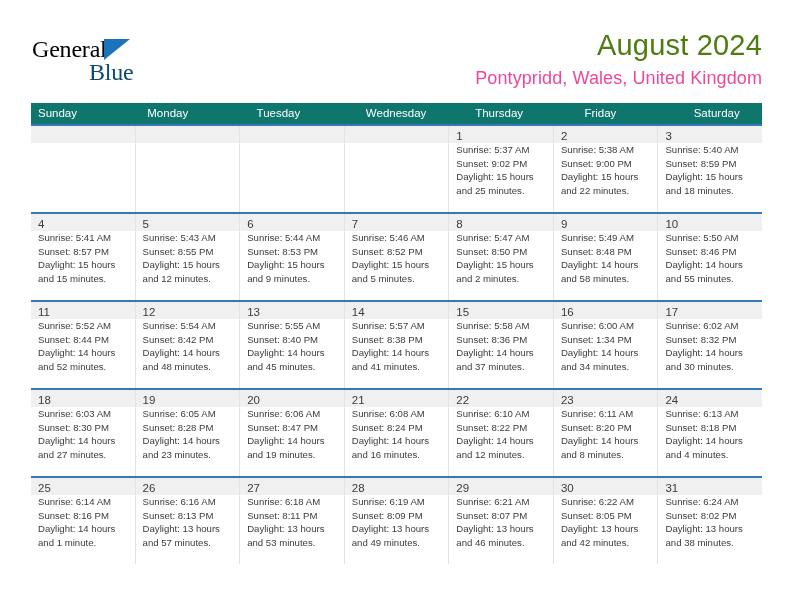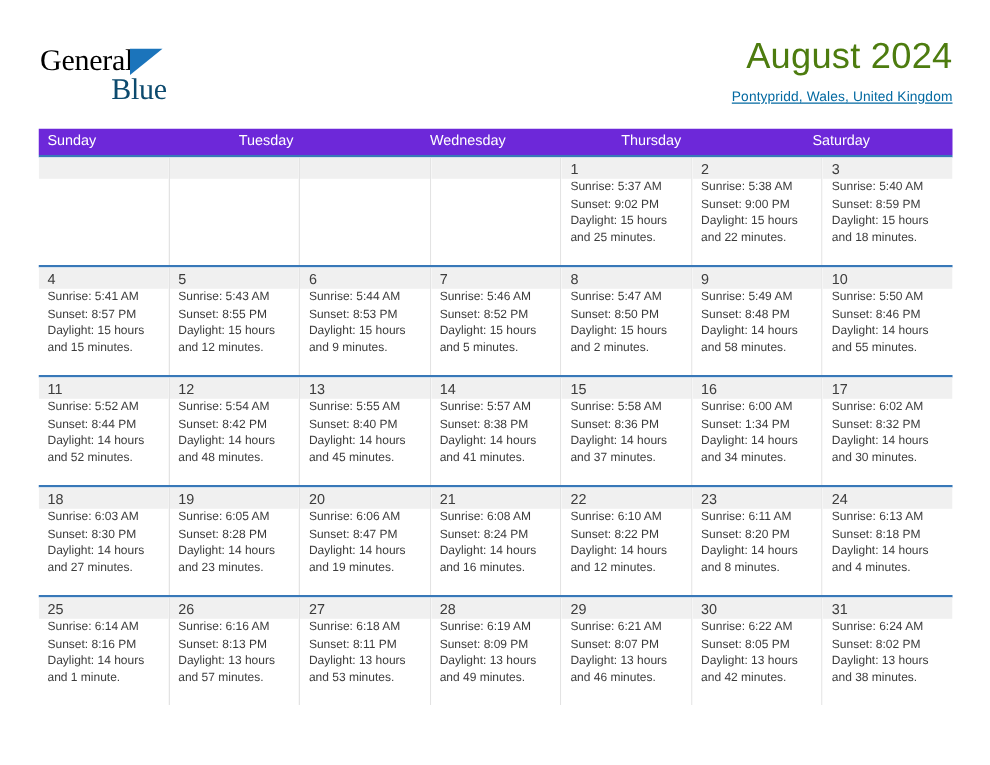--- a/index.html
+++ b/index.html
@@ -70,38 +70,37 @@
     text-align: right;
   }
   .cal-title {
     font-size: 29px;
     color: #4d7c0f;
     line-height: 34px;
     font-weight: normal;
     letter-spacing: 0.2px;
   }
   .cal-subtitle {
-    font-size: 11px;
-    color: #0369a1;
+    font-size: 18px;
+    color: #ec4899;
     line-height: 18px;
     margin-top: 7px;
     letter-spacing: 0.1px;
-    text-decoration: underline;
   }
 
   
   .calendar {
     position: absolute;
     left: 31px;
     top: 103px;
     width: 731px;
   }
   .weekday-row {
     display: flex;
-    background: #6d28d9;
+    background: #0f766e;
     height: 21px;
     gap: 34px;
   }
   .weekday {
     flex: 1 1 0;
     color: #ffffff;
     font-size: 11.5px;
     line-height: 21px;
     padding-left: 7px;
     box-sizing: border-box;
@@ -162,23 +161,25 @@
     </div>
     <div class="title-block">
       <div class="cal-title">August 2024</div>
       <div class="cal-subtitle">Pontypridd, Wales, United Kingdom</div>
     </div>
   </div>
 
   <div class="calendar">
     <div class="weekday-row">
       <div class="weekday">Sunday</div>
+      <div class="weekday">Monday</div>
       <div class="weekday">Tuesday</div>
       <div class="weekday">Wednesday</div>
       <div class="weekday">Thursday</div>
+      <div class="weekday">Friday</div>
       <div class="weekday">Saturday</div>
     </div>
     <div id="weeks-container">
         <div class="week-row">
           <div class="day-cell empty">
             <div class="day-number-bar"><span class="day-number"></span></div>
             <div class="day-body">
               <div></div>
               <div></div>
               <div></div>

